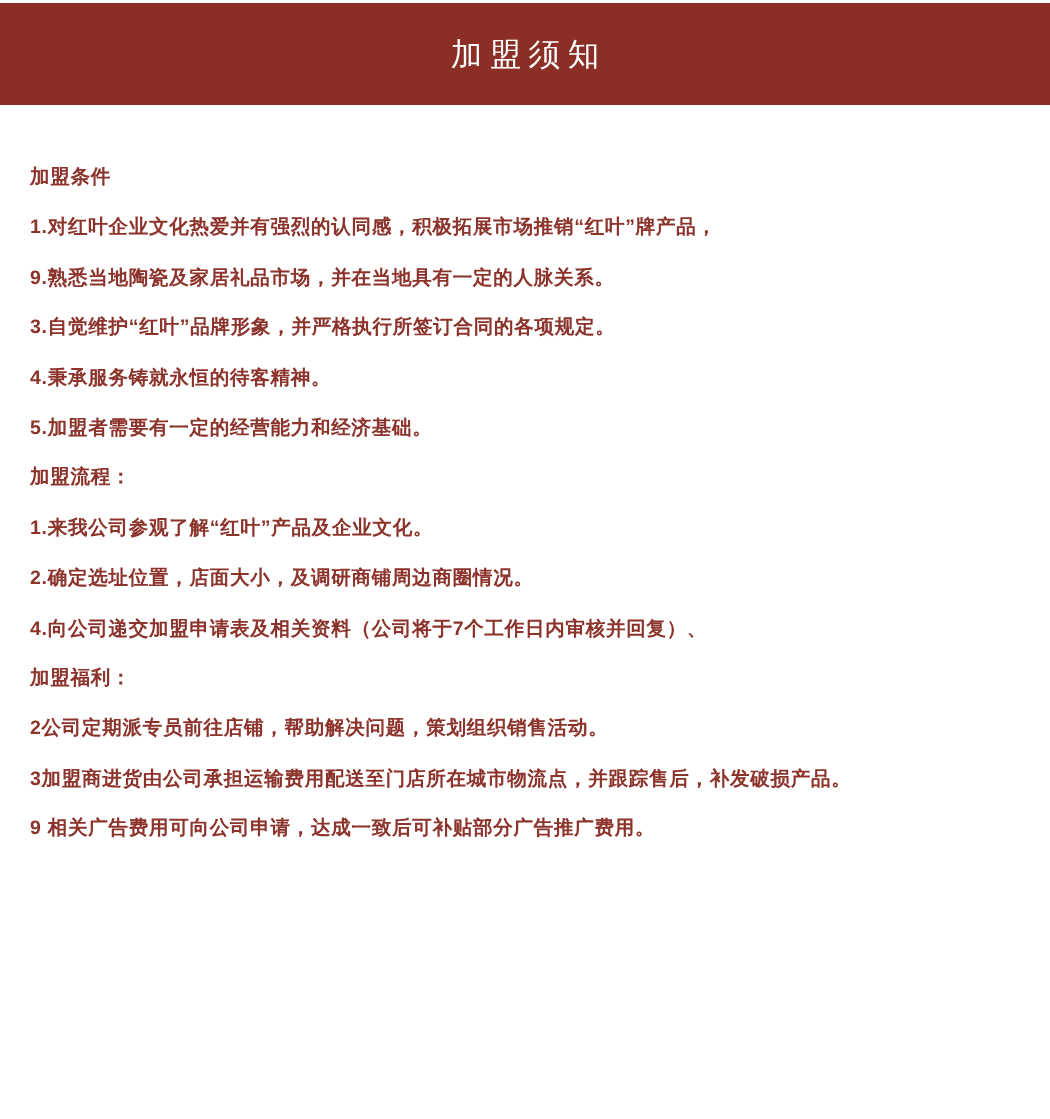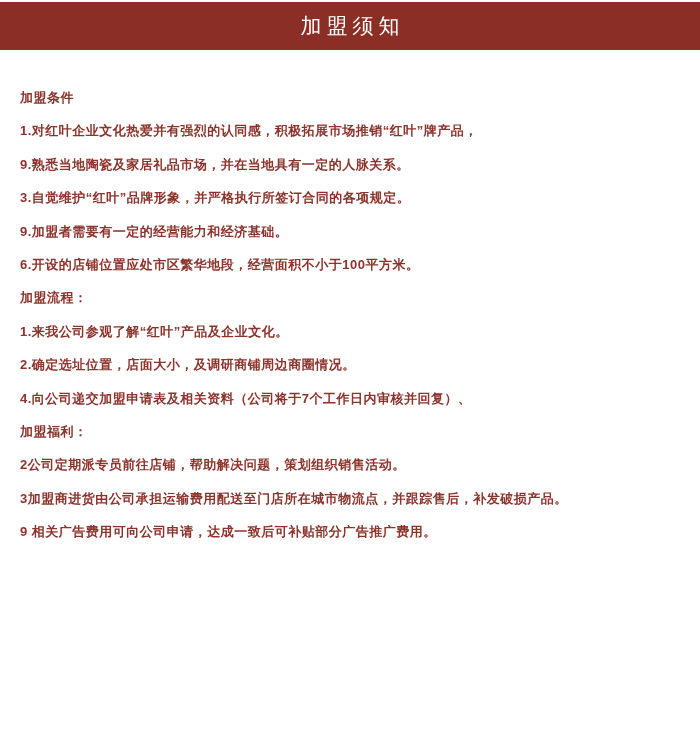--- a/index.html
+++ b/index.html
@@ -11,21 +11,21 @@
     width: 700px;
     height: 746px;
     overflow: hidden;
     font-family: "Liberation Sans", "DejaVu Sans", sans-serif;
     --header-bg: #8b2f26;
     --header-text: #ffffff;
     --body-text: #8c332b;
   }
   .title-bar {
     margin-top: 2px;
-    height: 48px;
+    height: 68px;
     background: var(--header-bg);
     display: flex;
     align-items: center;
     justify-content: center;
   }
   .page-title {
     margin: 0;
     color: var(--header-text);
     font-size: 21px;
     font-weight: 400;
@@ -50,22 +50,22 @@
 
 <div class="page">
   <header class="title-bar">
     <h1 class="page-title">加盟须知</h1>
   </header>
   <main class="content">
       <p class="line heading">加盟条件</p>
       <p class="line">1.对红叶企业文化热爱并有强烈的认同感，积极拓展市场推销“红叶”牌产品，</p>
       <p class="line">9.熟悉当地陶瓷及家居礼品市场，并在当地具有一定的人脉关系。</p>
       <p class="line">3.自觉维护“红叶”品牌形象，并严格执行所签订合同的各项规定。</p>
-      <p class="line">9.加盟者需要有一定的经营能力和经济基础。</p>
-      <p class="line">6.开设的店铺位置应处市区繁华地段，经营面积不小于100平方米。</p>
+      <p class="line">4.秉承服务铸就永恒的待客精神。</p>
+      <p class="line">5.加盟者需要有一定的经营能力和经济基础。</p>
       <p class="line heading">加盟流程：</p>
       <p class="line">1.来我公司参观了解“红叶”产品及企业文化。</p>
       <p class="line">2.确定选址位置，店面大小，及调研商铺周边商圈情况。</p>
       <p class="line">4.向公司递交加盟申请表及相关资料（公司将于7个工作日内审核并回复）、</p>
       <p class="line heading">加盟福利：</p>
       <p class="line">2公司定期派专员前往店铺，帮助解决问题，策划组织销售活动。</p>
       <p class="line">3加盟商进货由公司承担运输费用配送至门店所在城市物流点，并跟踪售后，补发破损产品。</p>
       <p class="line">9 相关广告费用可向公司申请，达成一致后可补贴部分广告推广费用。</p>
     </main>
 </div>

